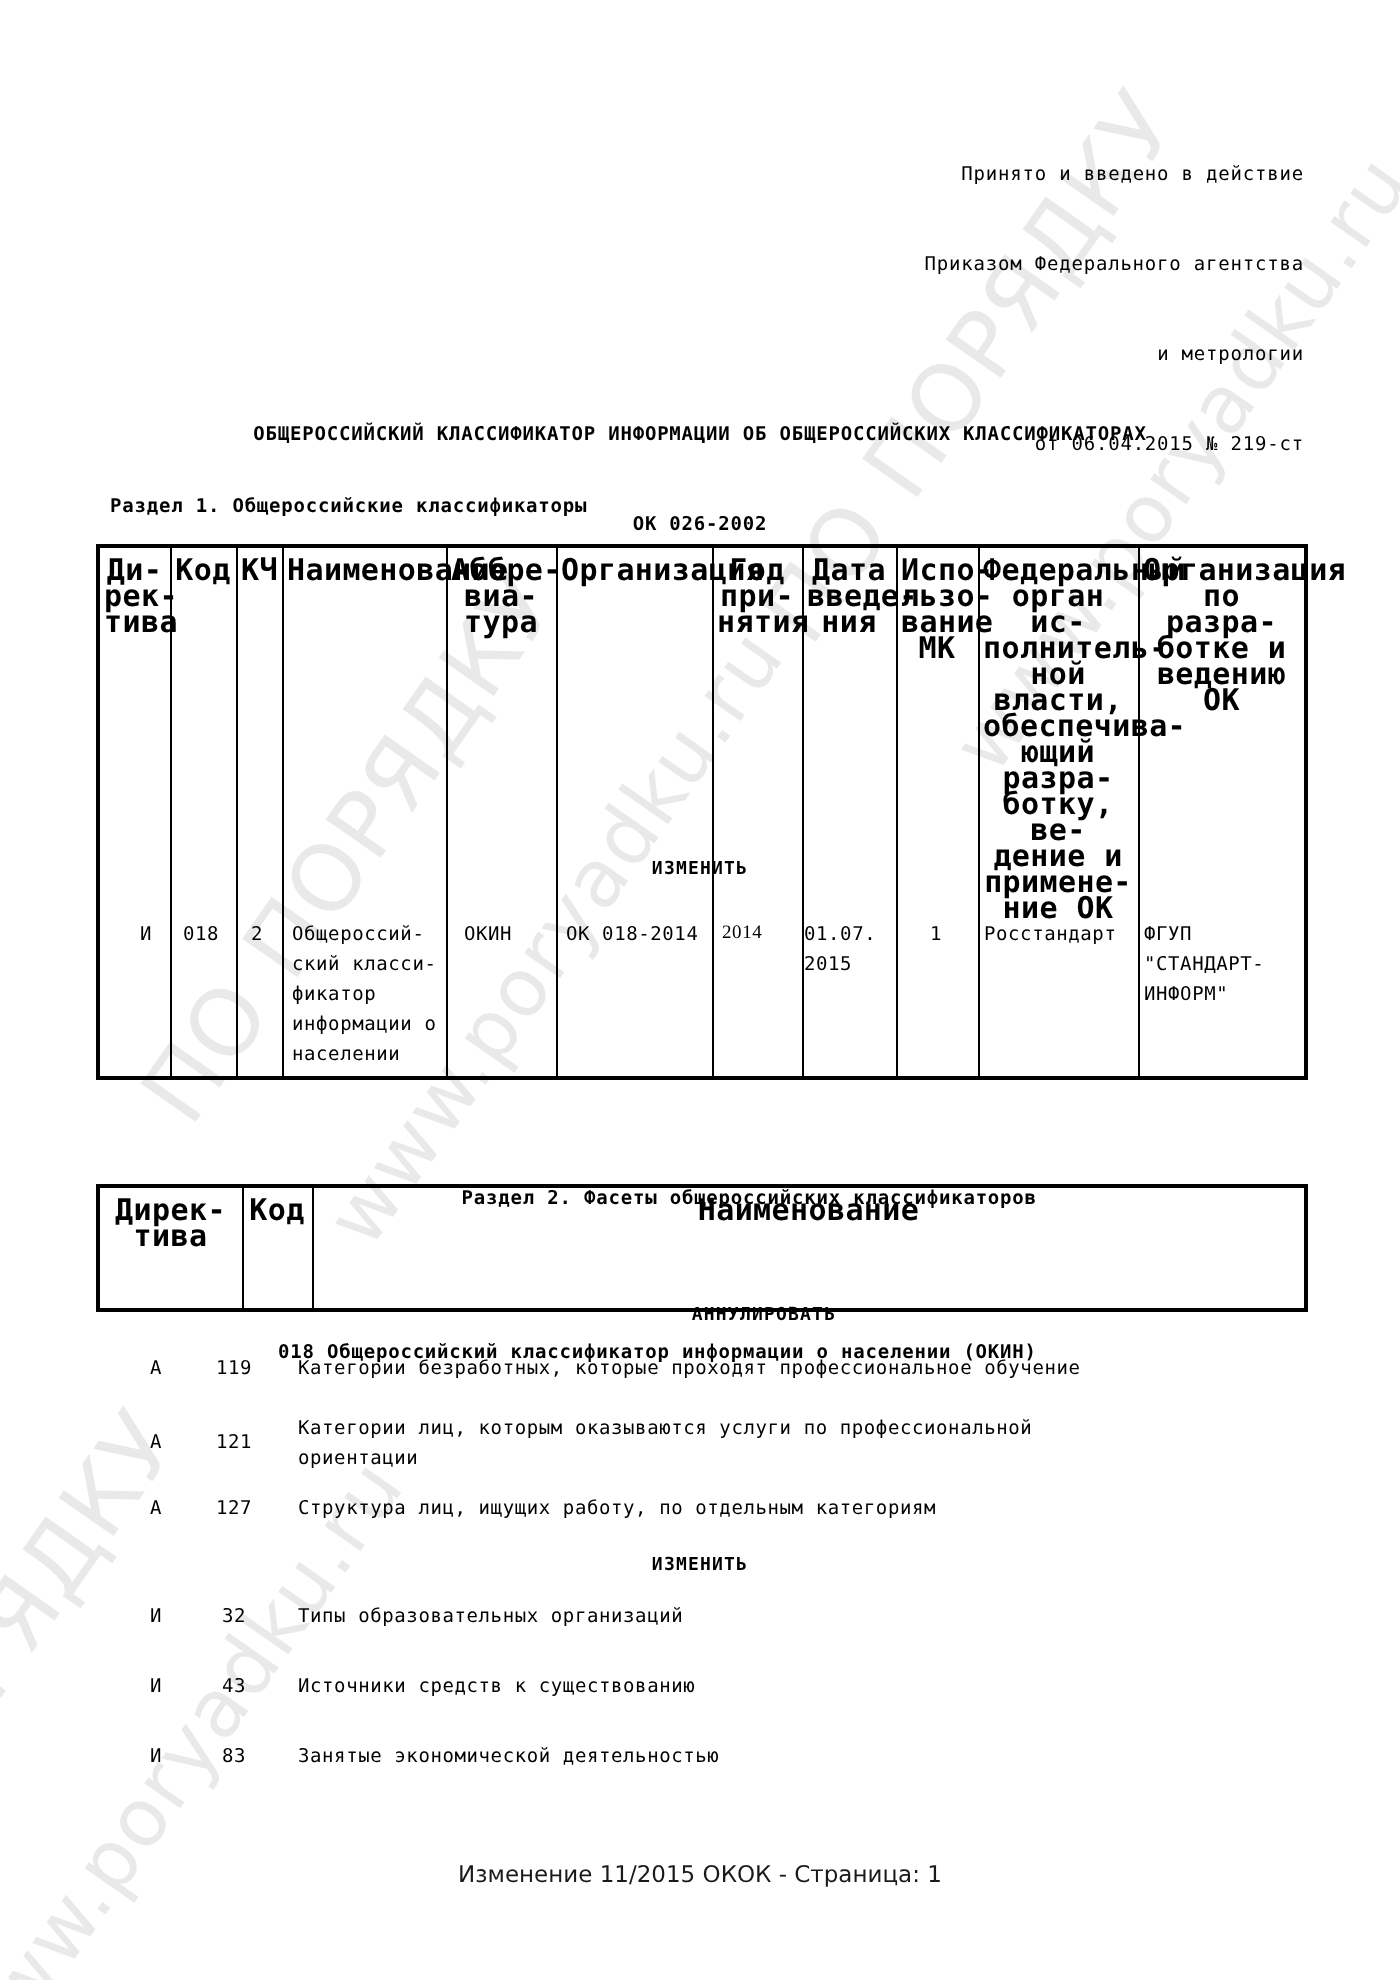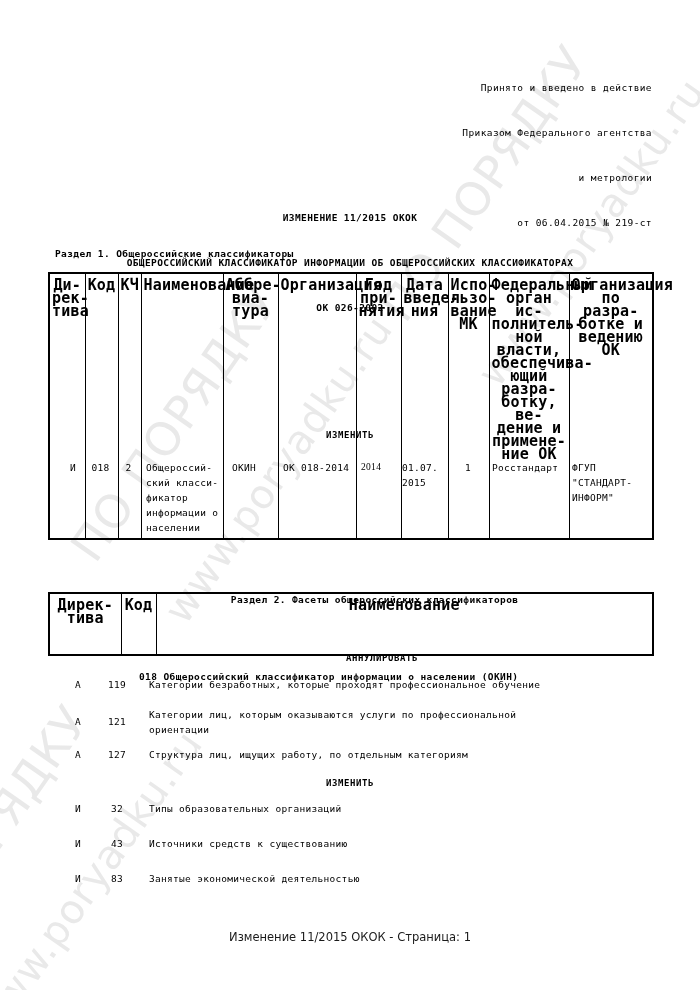--- a/index.html
+++ b/index.html
@@ -212,21 +212,20 @@
 
     <div class="top-right">
       <div>Принято и введено в действие</div>
       <div>Приказом Федерального агентства</div>
       <div>и метрологии</div>
       <div>от 06.04.2015 № 219-ст</div>
       <span class="gap"></span>
     </div>
 
     <div class="doc-title">
-      <div>ИЗМЕНЕНИЕ 11/2015 ОКОК</div>
       <div>ОБЩЕРОССИЙСКИЙ КЛАССИФИКАТОР ИНФОРМАЦИИ ОБ ОБЩЕРОССИЙСКИХ КЛАССИФИКАТОРАХ</div>
       <div>ОК 026-2002</div>
     </div>
 
     <div class="sect-head" id="sect1-head">Раздел 1. Общероссийские классификаторы</div>
 
     <table class="tbl" id="table1">
       <colgroup>
         <col style="width:36px">
           <col style="width:33px">

